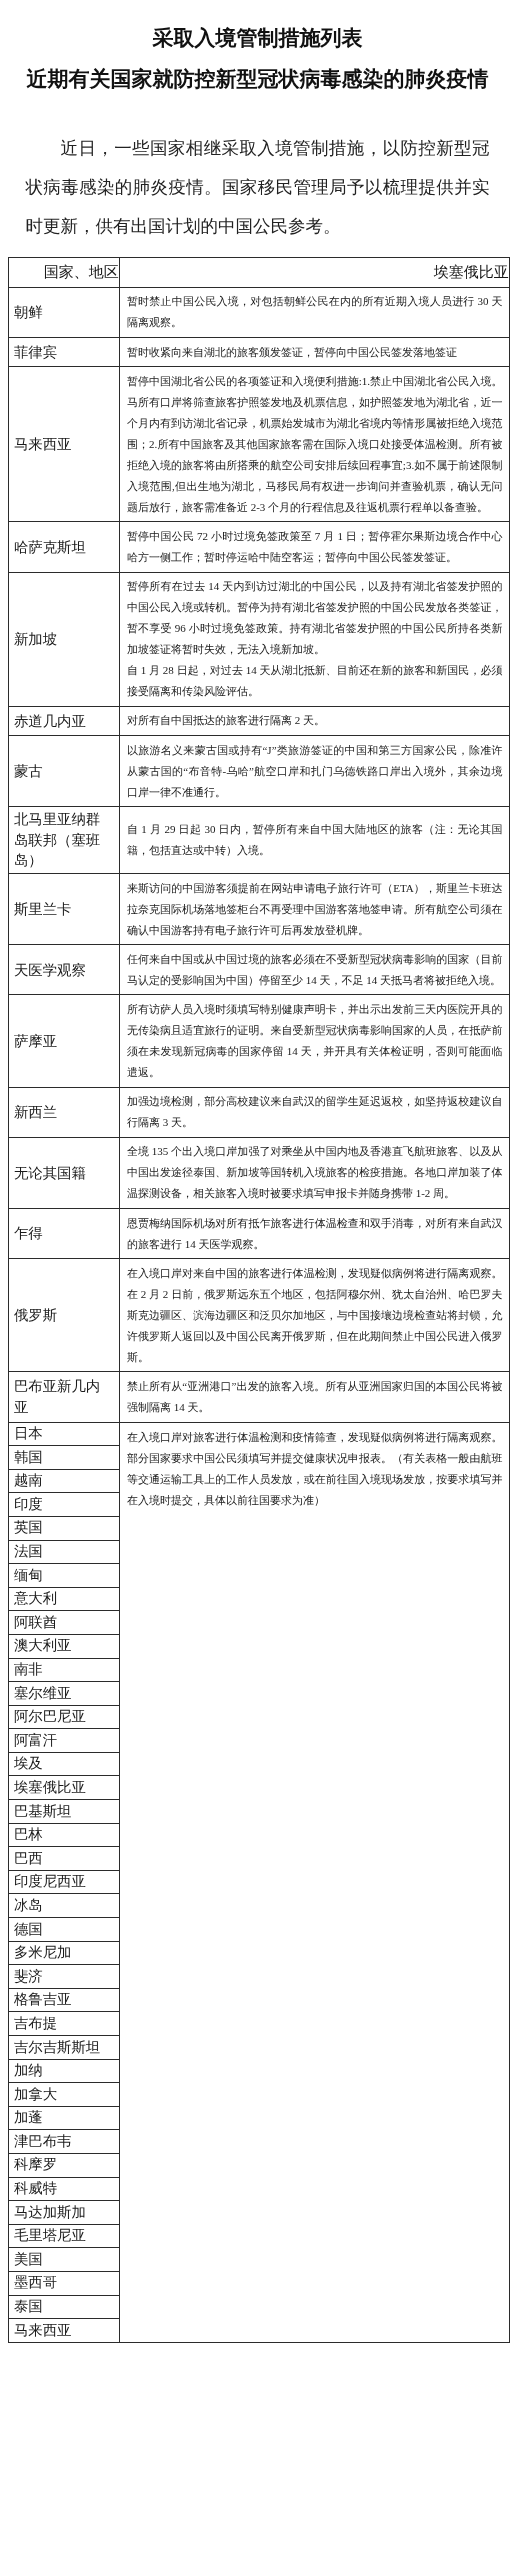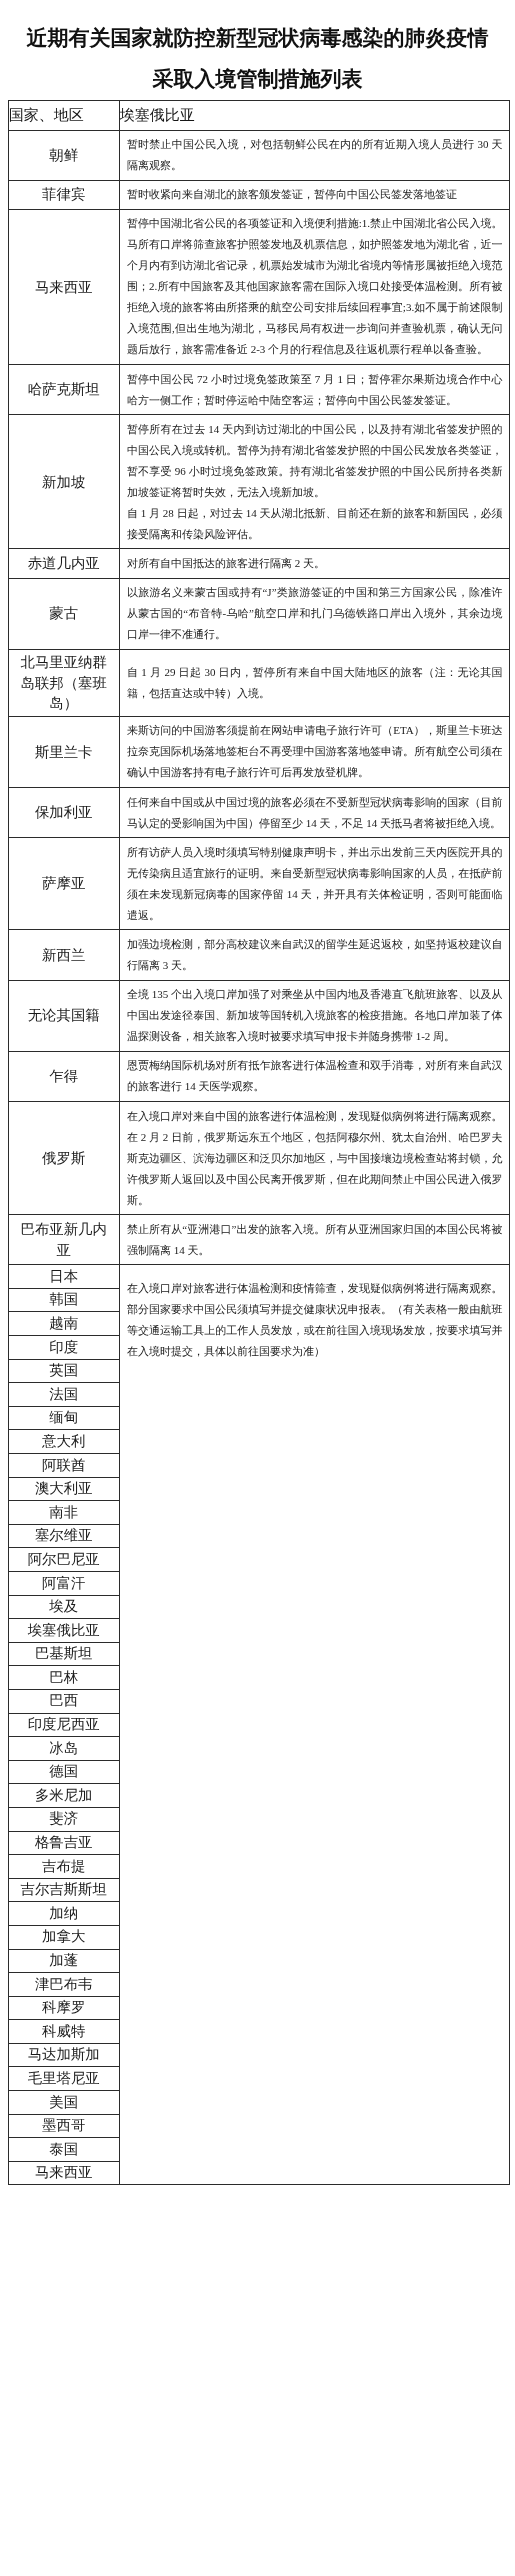--- a/index.html
+++ b/index.html
@@ -44,62 +44,62 @@
   table.measures thead th {
     border-bottom-width: 1.5px;
   }
   table.measures { border-top-width: 1.5px; border-left-width: 1px; }
 
   th.col-country { width: 111px; }
   th {
     font-size: 15px;
     font-weight: 400;
     height: 30px;
-    text-align: left;
+    text-align: right;
     vertical-align: middle;
     color: #161616;
   }
   td.country {
     width: 111px;
-    text-align: center;
     vertical-align: middle;
     font-size: 14.4px;
     line-height: 20.6px;
     padding: 2.1px 5.2px;
     color: #1a1a1a;
     word-break: break-all;
   }
   td.measure {
     text-align: justify;
     vertical-align: middle;
     font-size: 11px;
     line-height: 21px;
     padding: 3.6px 6.2px 3.6px 7.2px;
     color: #1a1a1a;
     white-space: pre-line;
   }
   td.measure.shared {
     vertical-align: top;
-    padding-top: 13px;
+    padding-top: 4px;
   }
   tr.group-row td.country {
     line-height: 21.6px;
     padding: 0.5px 5.2px;
   }
 </style>
 </head>
 <body>
 
 <div class="page">
 
   <div class="title-block">
+    <div>采取入境管制措施列表</div>
     <div>近期有关国家就防控新型冠状病毒感染的肺炎疫情</div>
-    <div>采取入境管制措施列表</div>
   </div>
 
+  <p class="intro">近日，一些国家相继采取入境管制措施，以防控新型冠状病毒感染的肺炎疫情。国家移民管理局予以梳理提供并实时更新，供有出国计划的中国公民参考。</p>
 
   <table class="measures">
     <thead>
       <tr>
         <th class="col-country">国家、地区</th>
         <th class="col-measure">埃塞俄比亚</th>
       </tr>
     </thead>
     <tbody>
         <tr>
@@ -133,21 +133,21 @@
         </tr>
         <tr>
           <td class="country">北马里亚纳群岛联邦（塞班岛）</td>
           <td class="measure">自 1 月 29 日起 30 日内，暂停所有来自中国大陆地区的旅客（注：无论其国籍，包括直达或中转）入境。</td>
         </tr>
         <tr>
           <td class="country">斯里兰卡</td>
           <td class="measure">来斯访问的中国游客须提前在网站申请电子旅行许可（ETA），斯里兰卡班达拉奈克国际机场落地签柜台不再受理中国游客落地签申请。所有航空公司须在确认中国游客持有电子旅行许可后再发放登机牌。</td>
         </tr>
         <tr>
-          <td class="country">保加利亚</td>
+          <td class="country">天医学观察</td>
           <td class="measure">任何来自中国或从中国过境的旅客必须在不受新型冠状病毒影响的国家（目前马认定的受影响国为中国）停留至少 14 天，不足 14 天抵马者将被拒绝入境。</td>
         </tr>
         <tr>
           <td class="country">萨摩亚</td>
           <td class="measure">所有访萨人员入境时须填写特别健康声明卡，并出示出发前三天内医院开具的无传染病且适宜旅行的证明。来自受新型冠状病毒影响国家的人员，在抵萨前须在未发现新冠病毒的国家停留 14 天，并开具有关体检证明，否则可能面临遣返。</td>
         </tr>
         <tr>
           <td class="country">新西兰</td>
           <td class="measure">加强边境检测，部分高校建议来自武汉的留学生延迟返校，如坚持返校建议自行隔离 3 天。</td>
         </tr>

